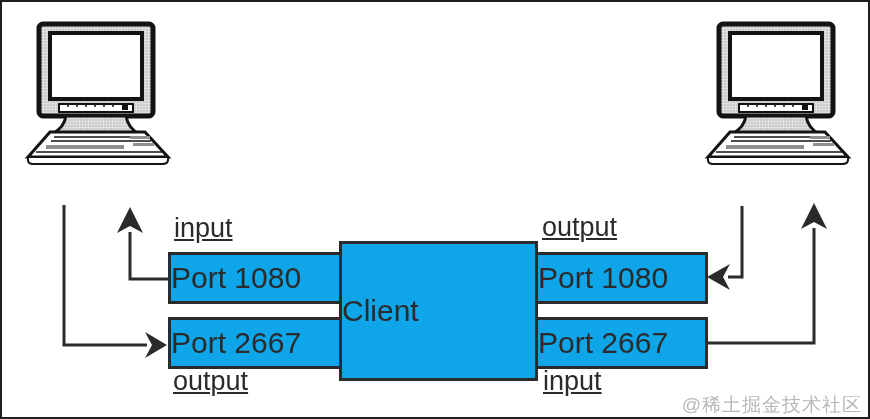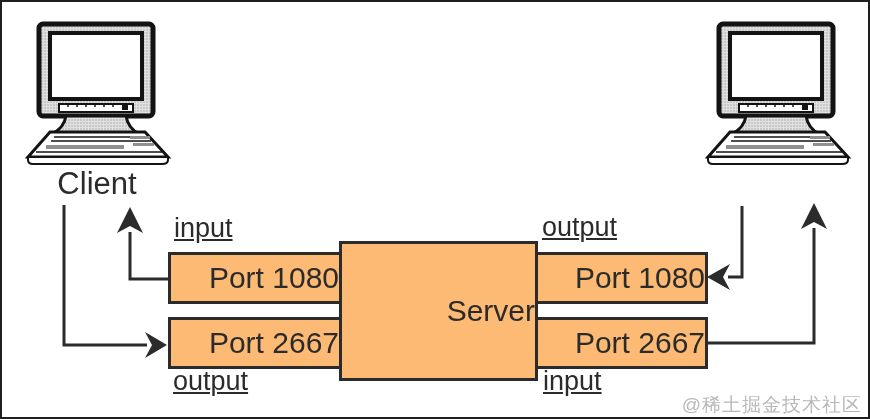--- a/index.html
+++ b/index.html
@@ -11,24 +11,24 @@
     box-sizing:border-box;
     font-family:"Liberation Sans", sans-serif;
     color:#2b2b2b;
     overflow:hidden;
   }
   svg.layer {
     position:absolute; left:0; top:0; width:870px; height:419px; z-index:1;
   }
   .box {
     position:absolute;
-    background:#fdba74;
+    background:#0ea5e9;
     border:3px solid #2b2b2b;
     box-sizing:border-box;
-    display:flex; align-items:center; justify-content:flex-end;
+    display:flex; align-items:center; justify-content:flex-start;
     font-size:30px;
     line-height:1;
     z-index:2;
   }
   .socket-box {
     left:337px; top:239px; width:199px; height:140px; z-index:3; font-size:30px;
   }
   .port-lt { left:166px; top:250px; width:174px; height:52px; }
   .port-lb { left:166px; top:315px; width:174px; height:52px; }
   .port-rt { left:533px; top:250px; width:173px; height:52px; }
@@ -97,39 +97,38 @@
       <path d="M740,204 V275 H726" fill="none" stroke-width="3"></path>
       <polygon points="705,275 728,262 721,275 728,288" stroke="none"></polygon>
     </g>
 
     <g stroke="#2b2b2b" fill="#2b2b2b">
       <path d="M706,341 H812 V226" fill="none" stroke-width="3"></path>
       <polygon points="812,201 799,227 812,220 825,227" stroke="none"></polygon>
     </g>
   </svg>
 
-  <div class="node-label" style="left:30px; top:166px;">Client</div>
 
   <div class="dir-label" style="left:172px; top:212px;">input</div>
   <div class="dir-label" style="left:171px; top:365px;">output</div>
   <div class="dir-label" style="left:540px; top:211px;">output</div>
   <div class="dir-label" style="left:541px; top:365px;">input</div>
 
   <div class="box port-lt">
     <span>Port 1080</span>
   </div>
   <div class="box port-lb">
     <span>Port 2667</span>
   </div>
   <div class="box port-rt">
     <span>Port 1080</span>
   </div>
   <div class="box port-rb">
     <span>Port 2667</span>
   </div>
 
   <div class="box socket-box">
-    <span>Server</span>
+    <span>Client</span>
   </div>
 
   <div class="watermark">@稀土掘金技术社区</div>
 
 </div>
 
 </body></html>

